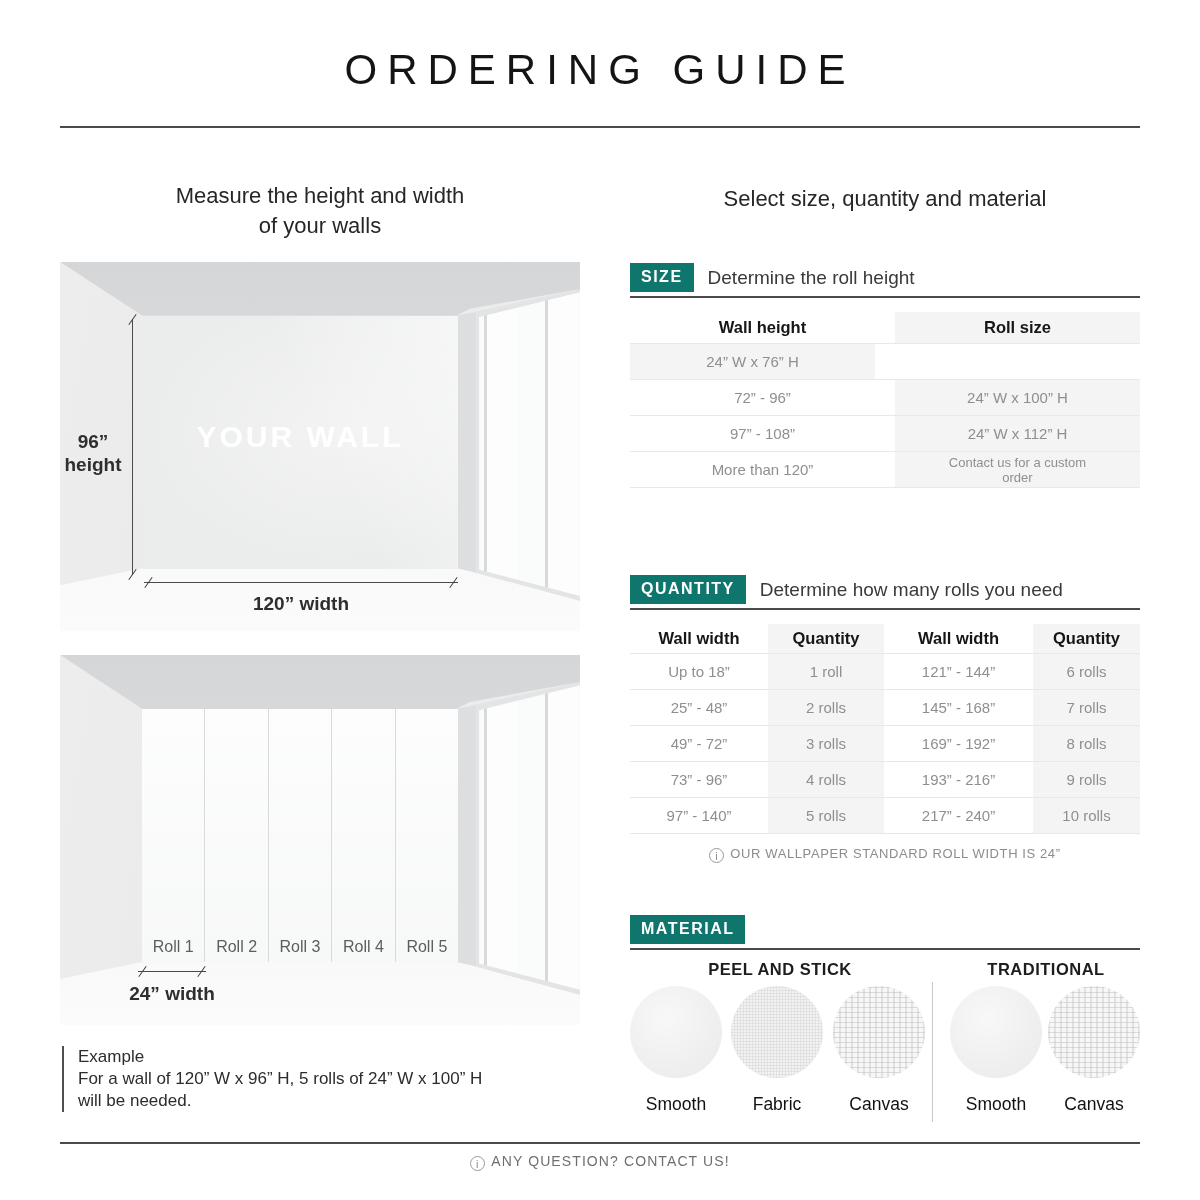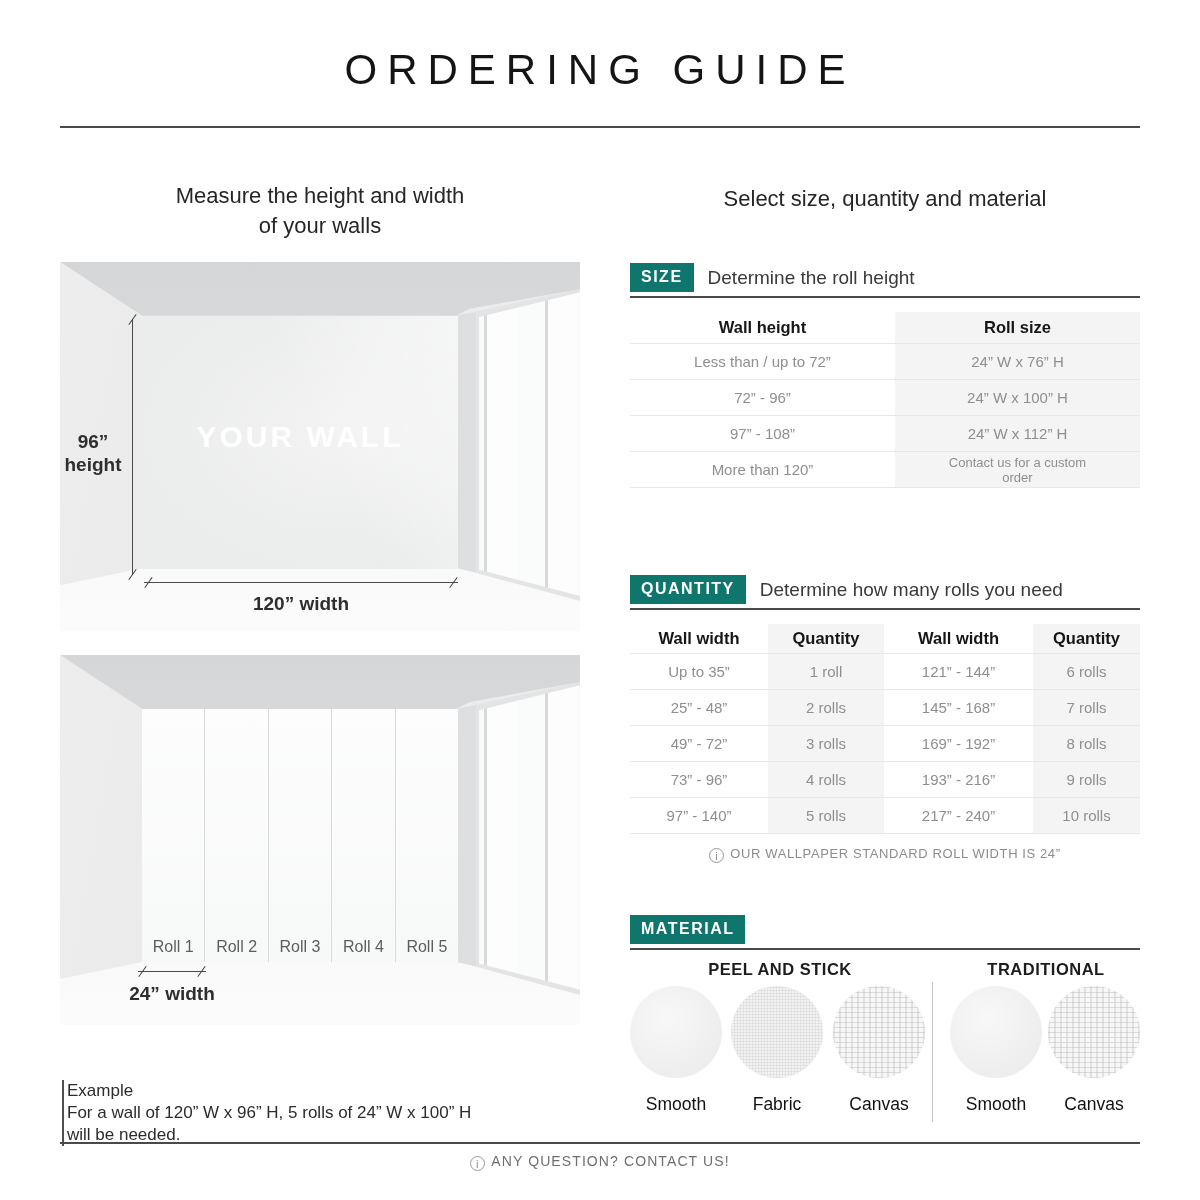--- a/index.html
+++ b/index.html
@@ -57,21 +57,21 @@
   .dim.v { width:1px; }
   .dim.v .tick { left:-6px; transform:rotate(-55deg); }
   .dim.v .tick.a { top:0; } .dim.v .tick.b { bottom:0; }
   .dim.h { height:1px; }
   .dim.h .tick { top:-0px; transform:rotate(-55deg); }
   .dim.h .tick.a { left:-2px; } .dim.h .tick.b { right:-2px; }
   .dim-label { position:absolute; color:#2e2e2e; font-size:19px; line-height:23px; text-align:center;font-weight:bold; }
 
   
   .example { position:absolute; left:62px; top:1046px; width:500px; border-left:2px solid #4f4f4f;
-    padding-left:3px; font-size:17px; line-height:22px; color:#2c2c2c;margin-top:34px; }
+    padding-left:14px; font-size:17px; line-height:22px; color:#2c2c2c; }
 
   
   .section-head { position:absolute; left:630px; width:510px; height:29px; display:flex; align-items:center; }
   .badge { background:#0f766e; color:#fff; font-size:16px; font-weight:600; letter-spacing:1.5px;
     padding:4px 11px 5px; line-height:20px; }
   .section-sub { margin-left:14px; font-size:19px; color:#3a3a3a; }
 
   
   .tbl { position:absolute; left:630px; width:510px; }
   .trow { display:flex; width:100%; border-bottom:1px solid rgba(0,0,0,.09); }
@@ -201,21 +201,20 @@
     <span class="section-sub">Determine the roll height</span>
   </div>
   <div class="rule" style="left:630px; width:510px; top:296px;"></div>
 
   <div class="tbl size-tbl" style="top:312px;">
     <div class="trow head">
       <div class="tcell c1">Wall height</div>
       <div class="tcell c2 gray">Roll size</div>
     </div>
     <div class="trow">
-      <div class="tcell c1">Less than / up to 72”</div>
       <div class="tcell c2 gray">24” W x 76” H</div>
     </div>
     <div class="trow">
       <div class="tcell c1">72” - 96”</div>
       <div class="tcell c2 gray">24” W x 100” H</div>
     </div>
     <div class="trow">
       <div class="tcell c1">97” - 108”</div>
       <div class="tcell c2 gray">24” W x 112” H</div>
     </div>
@@ -234,21 +233,21 @@
   <div class="rule" style="left:630px; width:510px; top:608px;"></div>
 
   <div class="tbl qty-tbl" style="top:624px;">
     <div class="trow head">
       <div class="tcell c1">Wall width</div>
       <div class="tcell c2 gray">Quantity</div>
       <div class="tcell c3">Wall width</div>
       <div class="tcell c4 gray">Quantity</div>
     </div>
     <div class="trow">
-      <div class="tcell c1">Up to 35”</div>
+      <div class="tcell c1">Up to 18”</div>
       <div class="tcell c2 gray">1 roll</div>
       <div class="tcell c3">121” - 144”</div>
       <div class="tcell c4 gray">6 rolls</div>
     </div>
     <div class="trow">
       <div class="tcell c1">25” - 48”</div>
       <div class="tcell c2 gray">2 rolls</div>
       <div class="tcell c3">145” - 168”</div>
       <div class="tcell c4 gray">7 rolls</div>
     </div>

